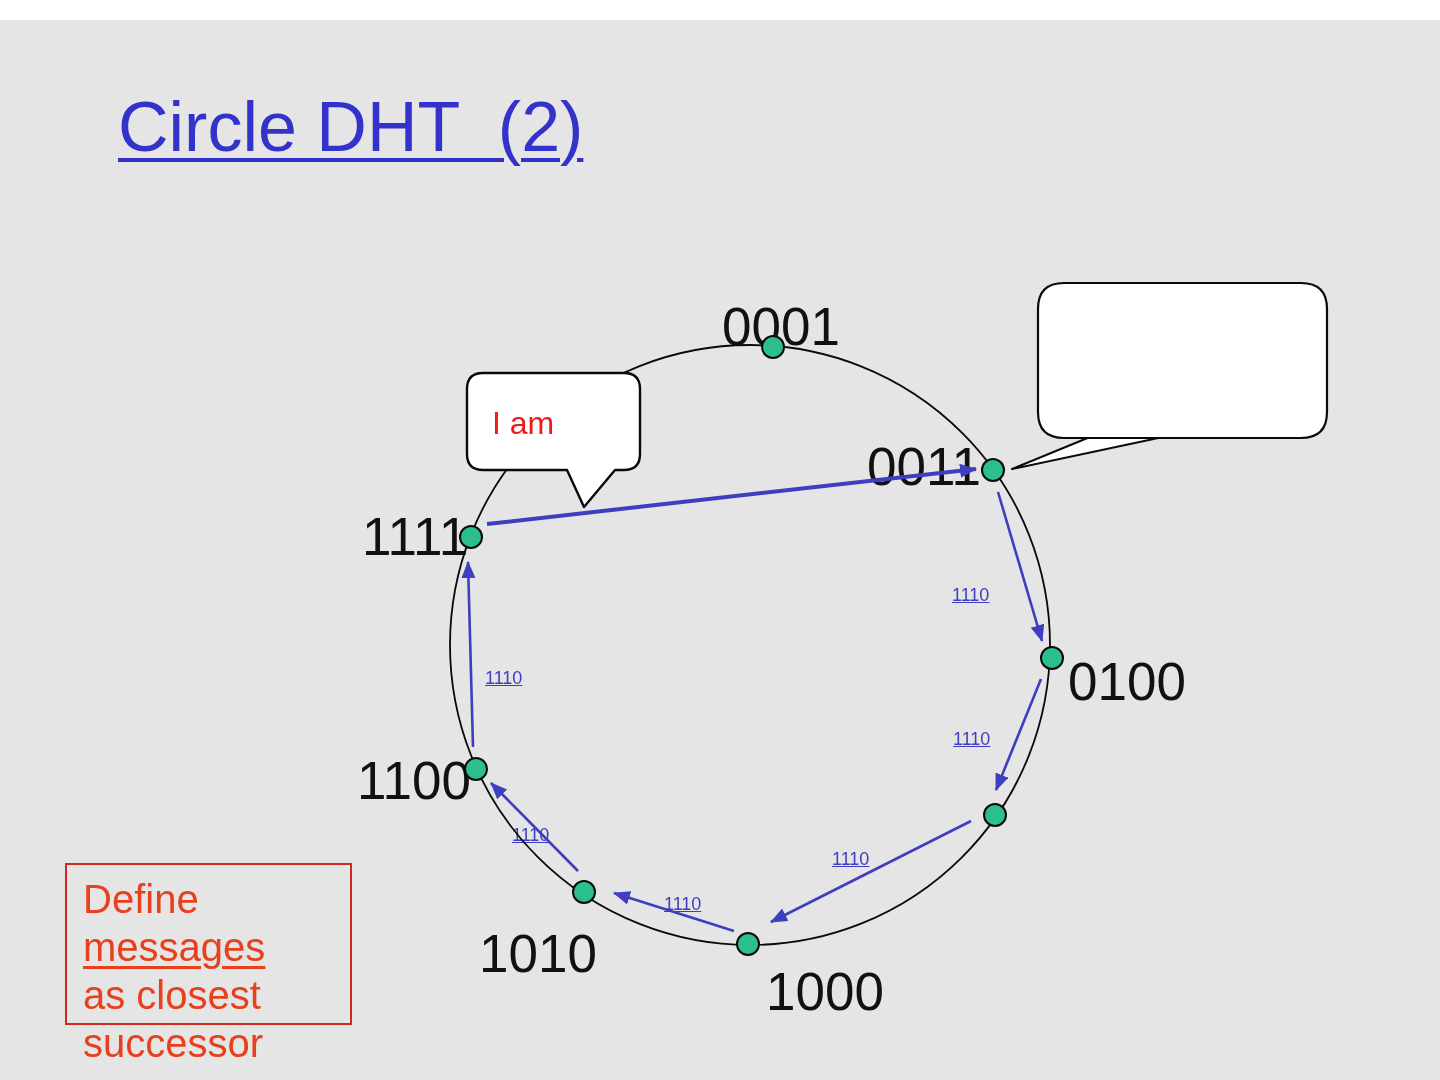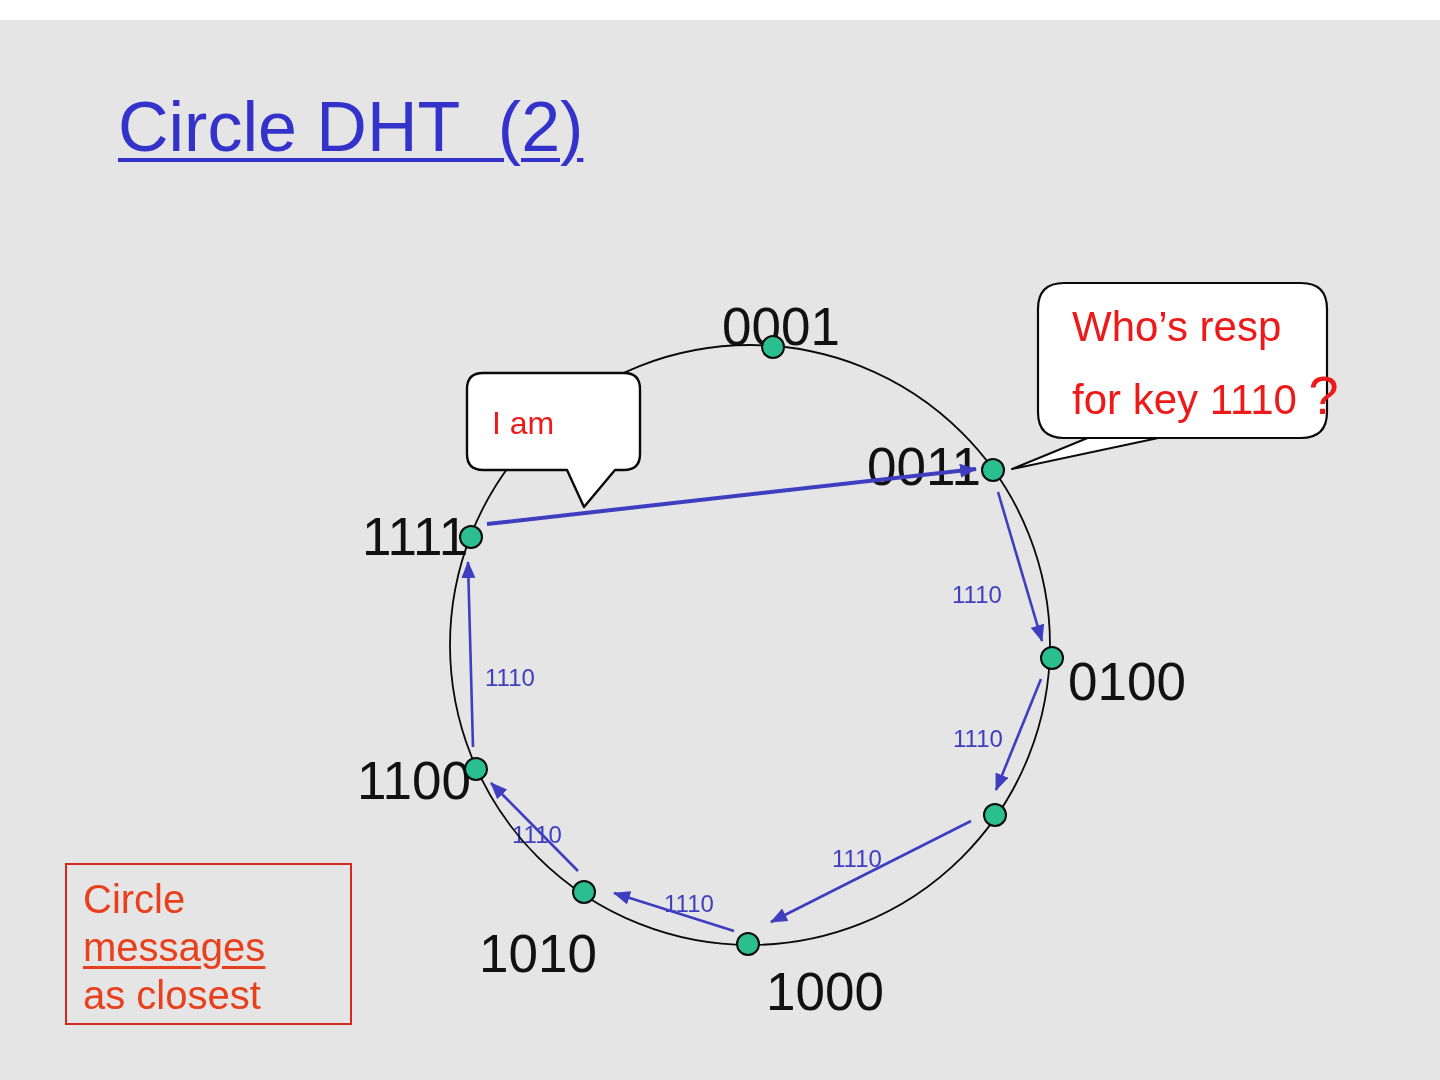--- a/index.html
+++ b/index.html
@@ -9,21 +9,21 @@
     margin-top:20px;
   }
   .abs{position:absolute;}
   .title{
     left:118px;top:72px;font-size:70px;color:#3333CC;white-space:pre;
     text-decoration:underline;text-decoration-thickness:4px;text-underline-offset:7px;
     line-height:70px;
   }
   .left-note{left:52px;top:283px;color:#EE1A1A;font-size:42px;line-height:55px;}
   .node-label{font-size:53px;line-height:53px;color:#111111;}
-  .edge-label{font-size:24px;line-height:26px;color:#3E3EC0;}
+  .edge-label{font-size:18px;line-height:26px;color:#3E3EC0;text-decoration:underline;}
   .bubble-text{color:#EE1A1A;}
   .iam-text{left:492px;top:387px;font-size:32px;line-height:32px;}
   .whos-line1{left:1072px;top:286px;font-size:42px;line-height:42px;}
   .whos-line2{left:1072px;top:354px;font-size:42px;line-height:42px;white-space:pre;}
   .whos-line2 .qmark{font-size:54px;}
   .define-box{
     left:65px;top:843px;width:287px;height:162px;box-sizing:border-box;
     border:2px solid #D0281E;color:#E8401D;font-size:40px;line-height:48px;
     padding:10px 0 0 16px;
   }
@@ -88,21 +88,20 @@
       <circle cx="1052" cy="638" r="11"></circle>
       <circle cx="995" cy="795" r="11"></circle>
       <circle cx="748" cy="924" r="11"></circle>
       <circle cx="584" cy="872" r="11"></circle>
       <circle cx="476" cy="749" r="11"></circle>
       <circle cx="471" cy="517" r="11"></circle>
     </g>
   </svg>
 
   <div class="abs bubble-text iam-text layer-over">I am</div>
-  <div class="abs bubble-text whos-line1 layer-over">Who’s resp</div>
-  <div class="abs bubble-text whos-line2 layer-over"><span>for key 1110 </span><span class="qmark">?</span></div>
 
   <div class="abs define-box layer-over">
-    <div><span>Circle </span><span class="u">messages</span></div>
+    <div><span>Define </span><span class="u">messages</span></div>
     <div>as closest</div>
+    <div>successor</div>
   </div>
 
 </div>
 
 </body></html>

